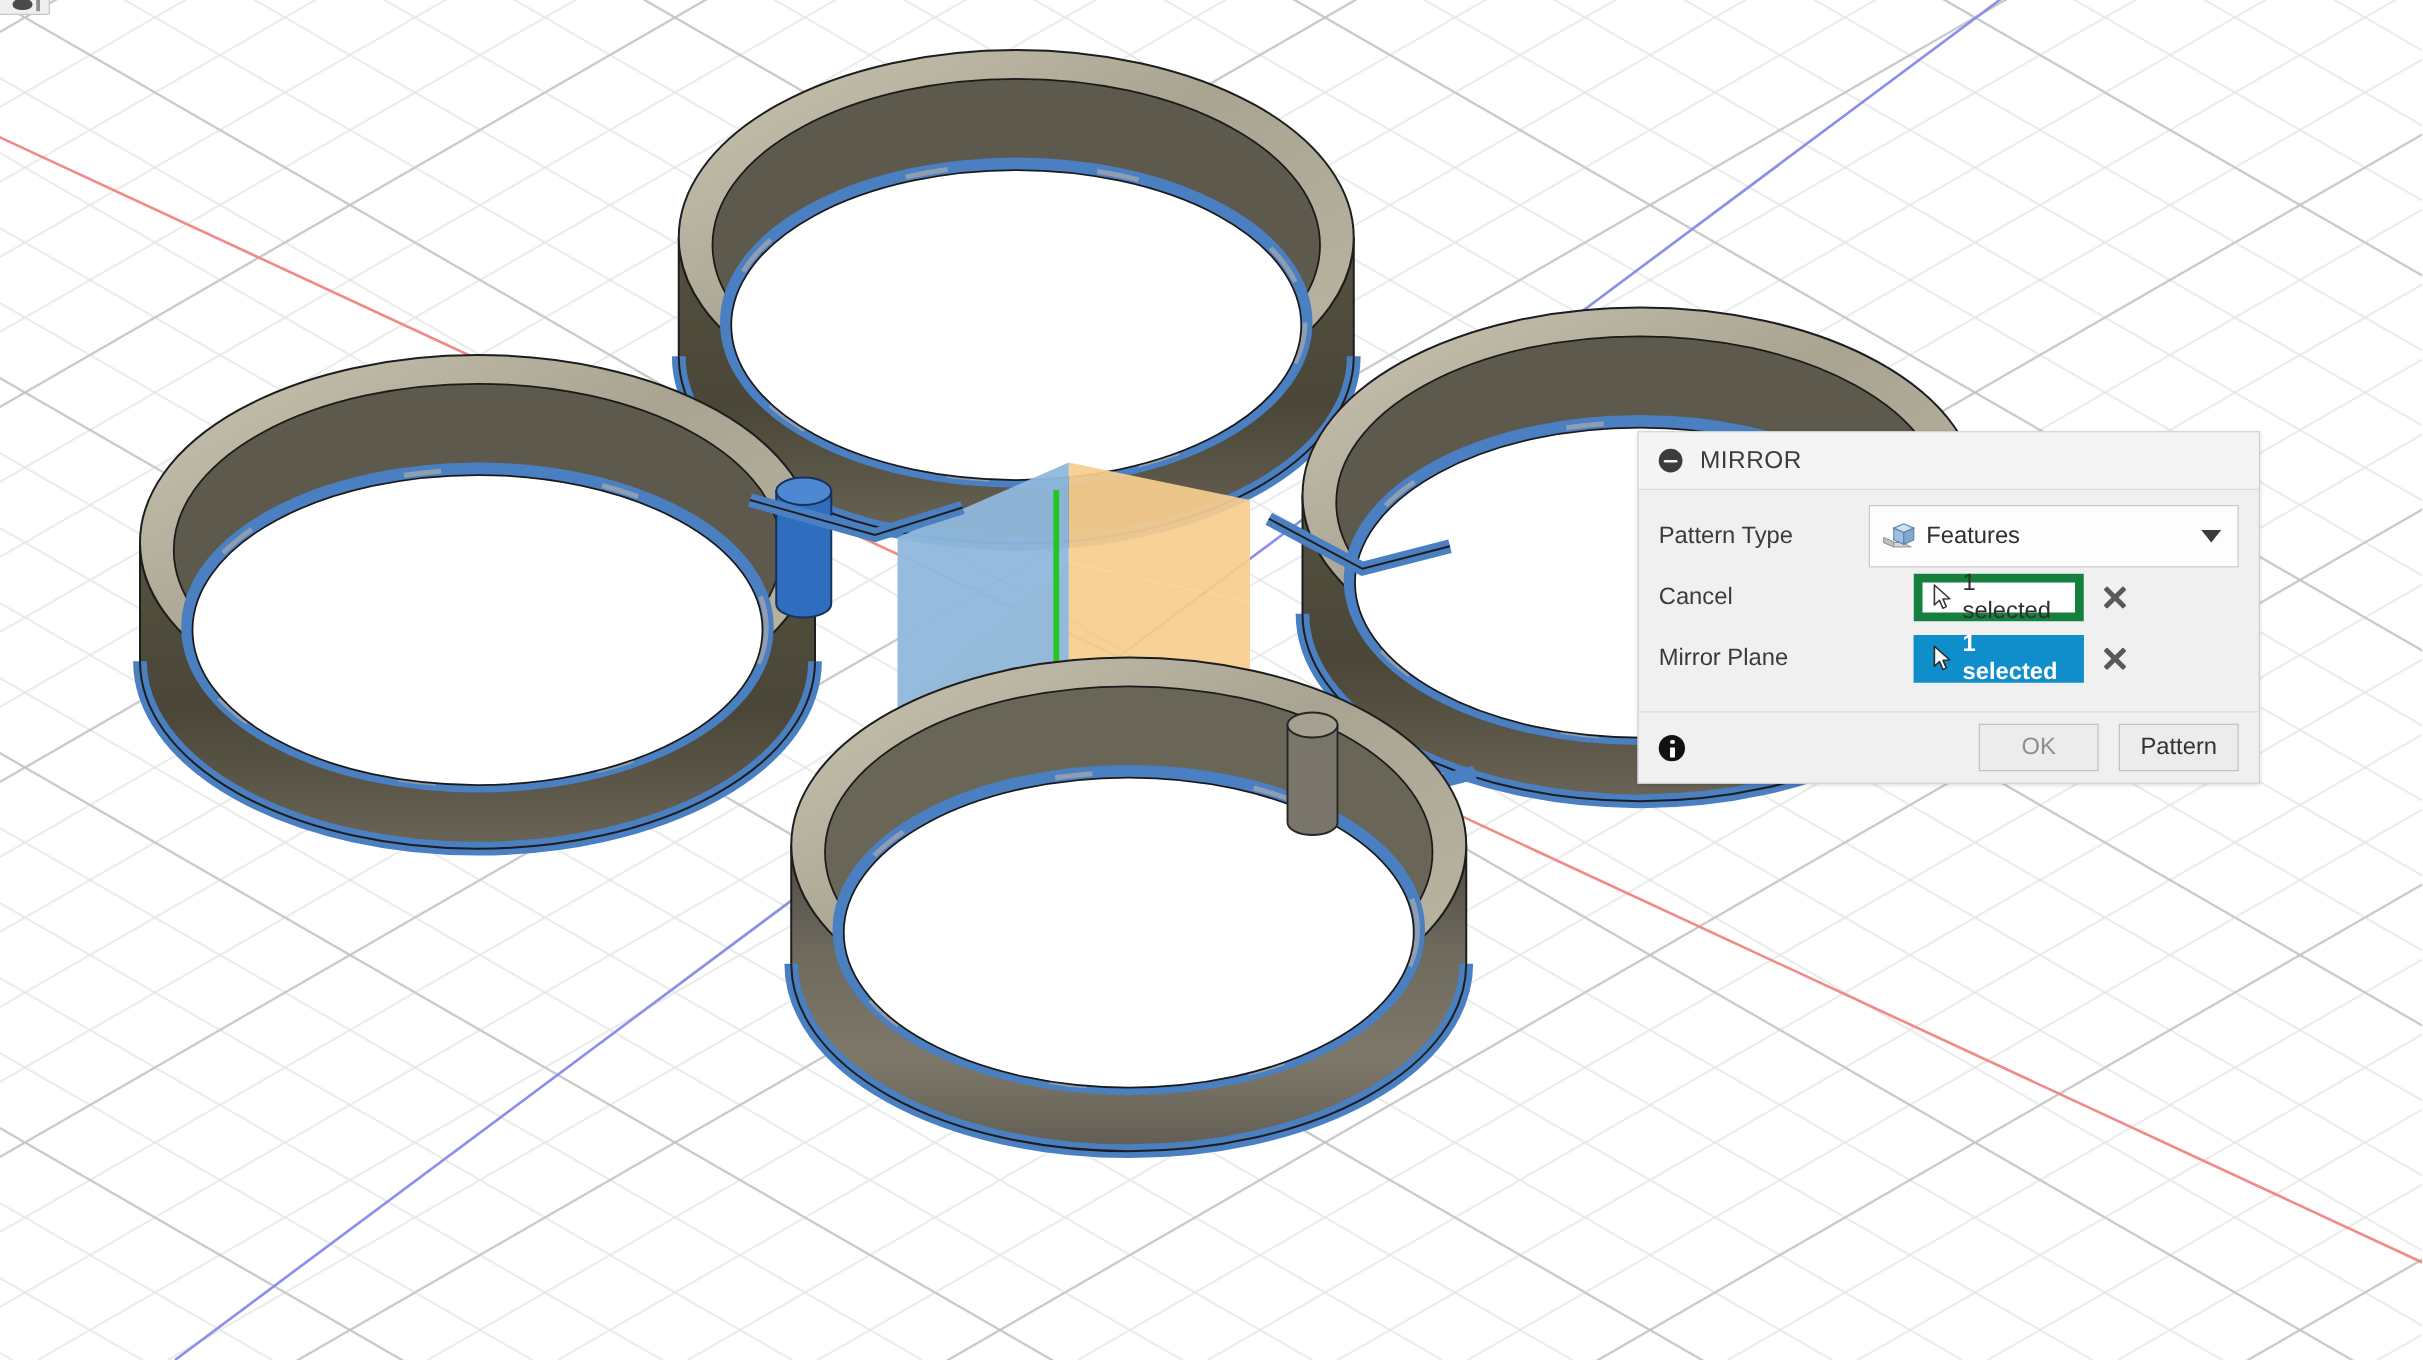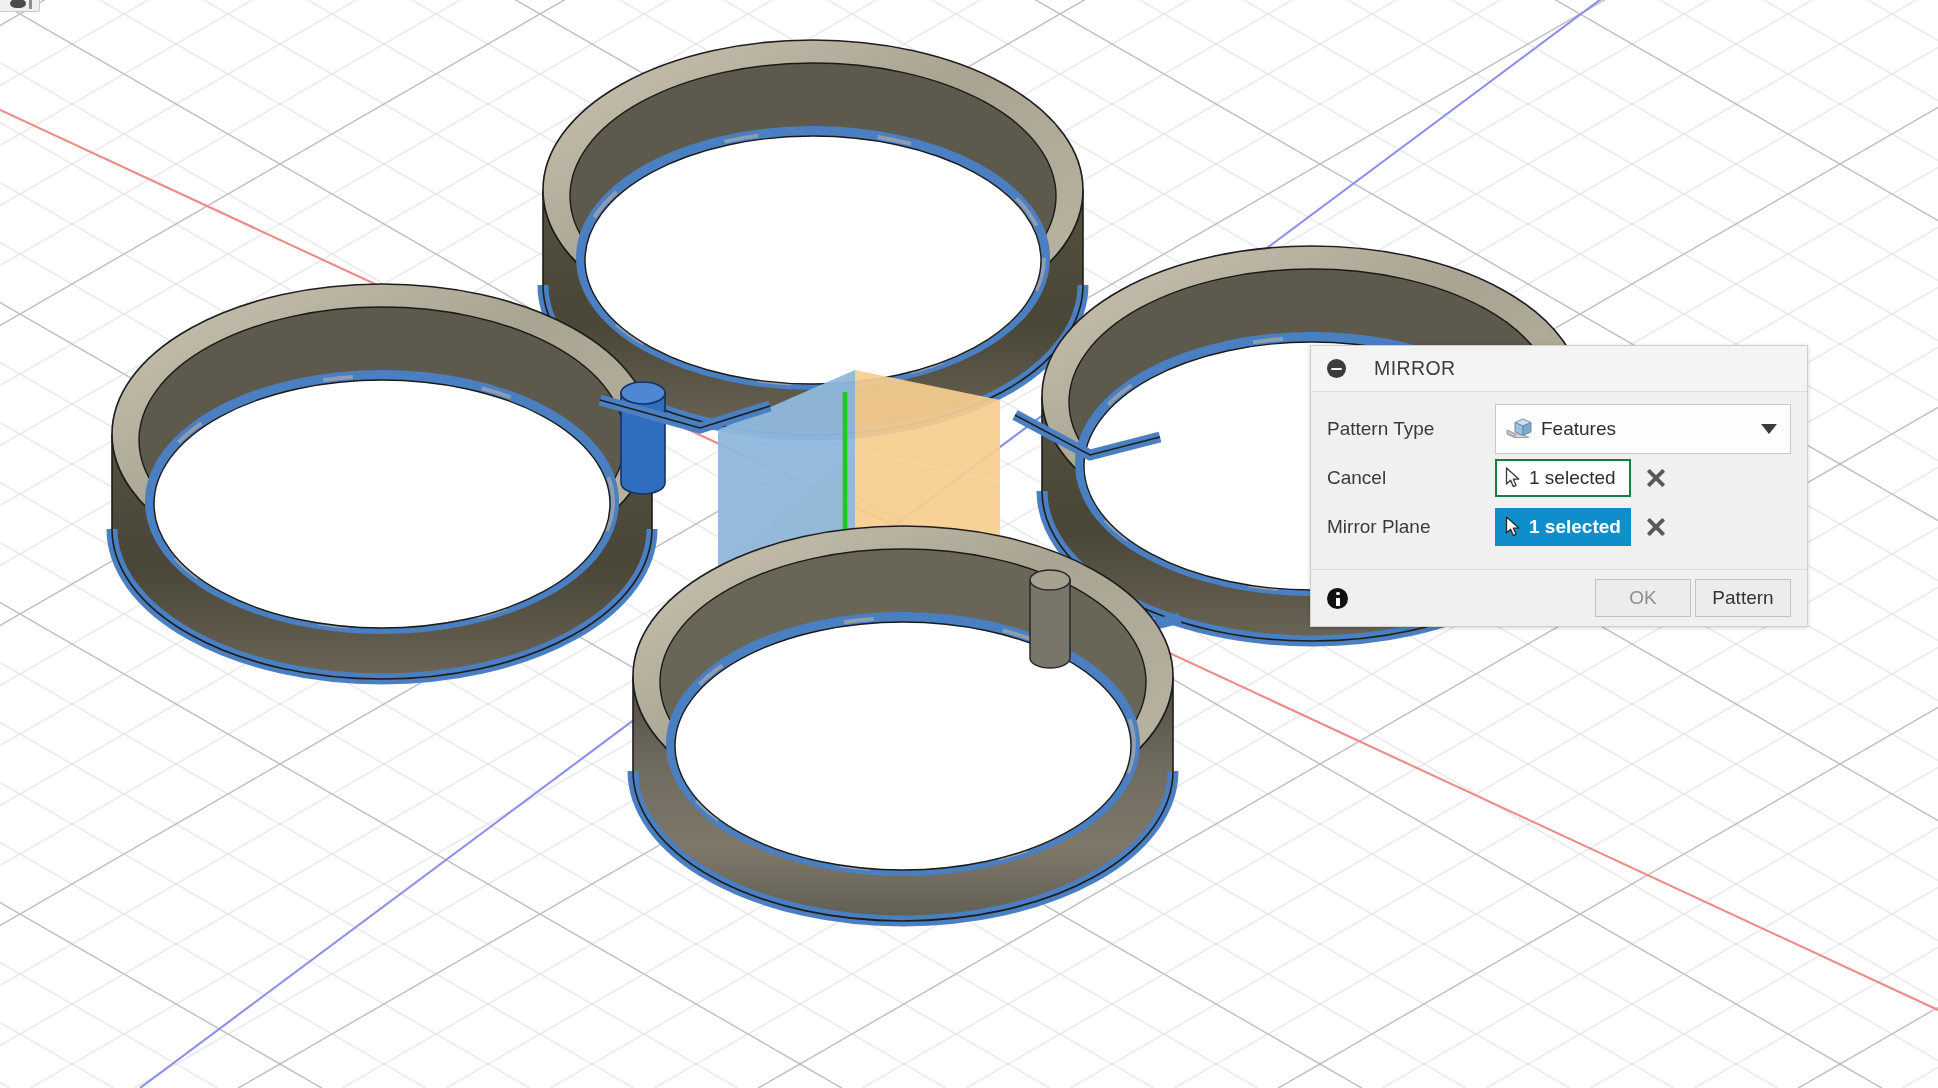--- a/index.html
+++ b/index.html
@@ -32,21 +32,21 @@
   #mirror-dialog{
     position:absolute;left:1310px;top:345px;width:498px;
     background:#f0f0f0;
     border:1px solid #cfcfcf;
     box-shadow:0 1px 4px rgba(0,0,0,.18);
     box-sizing:border-box;
     font-size:19px;
     color:#3a3a3a;
   }
   .dlg-title{
-    height:46px;display:flex;align-items:center;gap:28px;
+    height:46px;display:flex;align-items:center;gap:14px;
     padding:0 16px;background:#f4f4f4;
     border-bottom:1px solid #dcdcdc;
     box-sizing:border-box;
   }
   .collapse-icon{
     width:19px;height:19px;border-radius:50%;background:#3c3c3c;
     position:relative;flex:0 0 auto;
   }
   .collapse-icon::after{
     content:"";position:absolute;left:4px;top:8.5px;width:11px;height:2.5px;
@@ -74,42 +74,42 @@
   .caret{
     width:0;height:0;border-left:8px solid transparent;border-right:8px solid transparent;
     border-top:10px solid #3c3c3c;margin-right:3px;
   }
 
   
   .cube-icon{width:26px;height:24px;flex:0 0 auto;margin-right:9px;}
 
   
   .selfield{
-    width:136px;height:38px;border:2px solid #15803d;background:#ffffff;
+    width:136px;height:38px;border:7px solid #15803d;background:#ffffff;
     display:flex;align-items:center;padding:0 8px;box-sizing:border-box;
-    flex:0 0 auto;cursor:default;
+    flex:0 0 auto;cursor:default;margin-left:36px;
   }
   .selfield.active{background:#0f8ecb;border-color:#0f8ecb;}
   .selfield .stext{font-size:19px;color:#2e2e2e;margin-left:7px;font-weight:400;}
   .selfield.active .stext{color:#ffffff;font-weight:bold;}
   .cursor-icon{width:17px;height:21px;flex:0 0 auto;}
 
   .clearbtn{
     width:26px;height:26px;position:relative;flex:0 0 auto;cursor:pointer;
   }
   .clearbtn::before,.clearbtn::after{
     content:"";position:absolute;left:2px;top:11px;width:22px;height:4px;
     background:#595959;border-radius:1px;
   }
   .clearbtn::before{transform:rotate(45deg);}
   .clearbtn::after{transform:rotate(-45deg);}
 
   
   .dlg-footer{
-    height:57px;display:flex;align-items:center;padding:0 16px;gap:4px;
+    height:57px;display:flex;align-items:center;padding:0 16px;gap:16px;
     border-top:1px solid #dcdcdc;background:#f0f0f0;box-sizing:border-box;
   }
   .info-icon{
     width:21px;height:21px;border-radius:50%;background:#111;position:relative;
     flex:0 0 auto;
   }
   .info-icon::before{
     content:"";position:absolute;left:9px;top:4px;width:3.5px;height:3.5px;
     background:#fff;border-radius:50%;
   }

